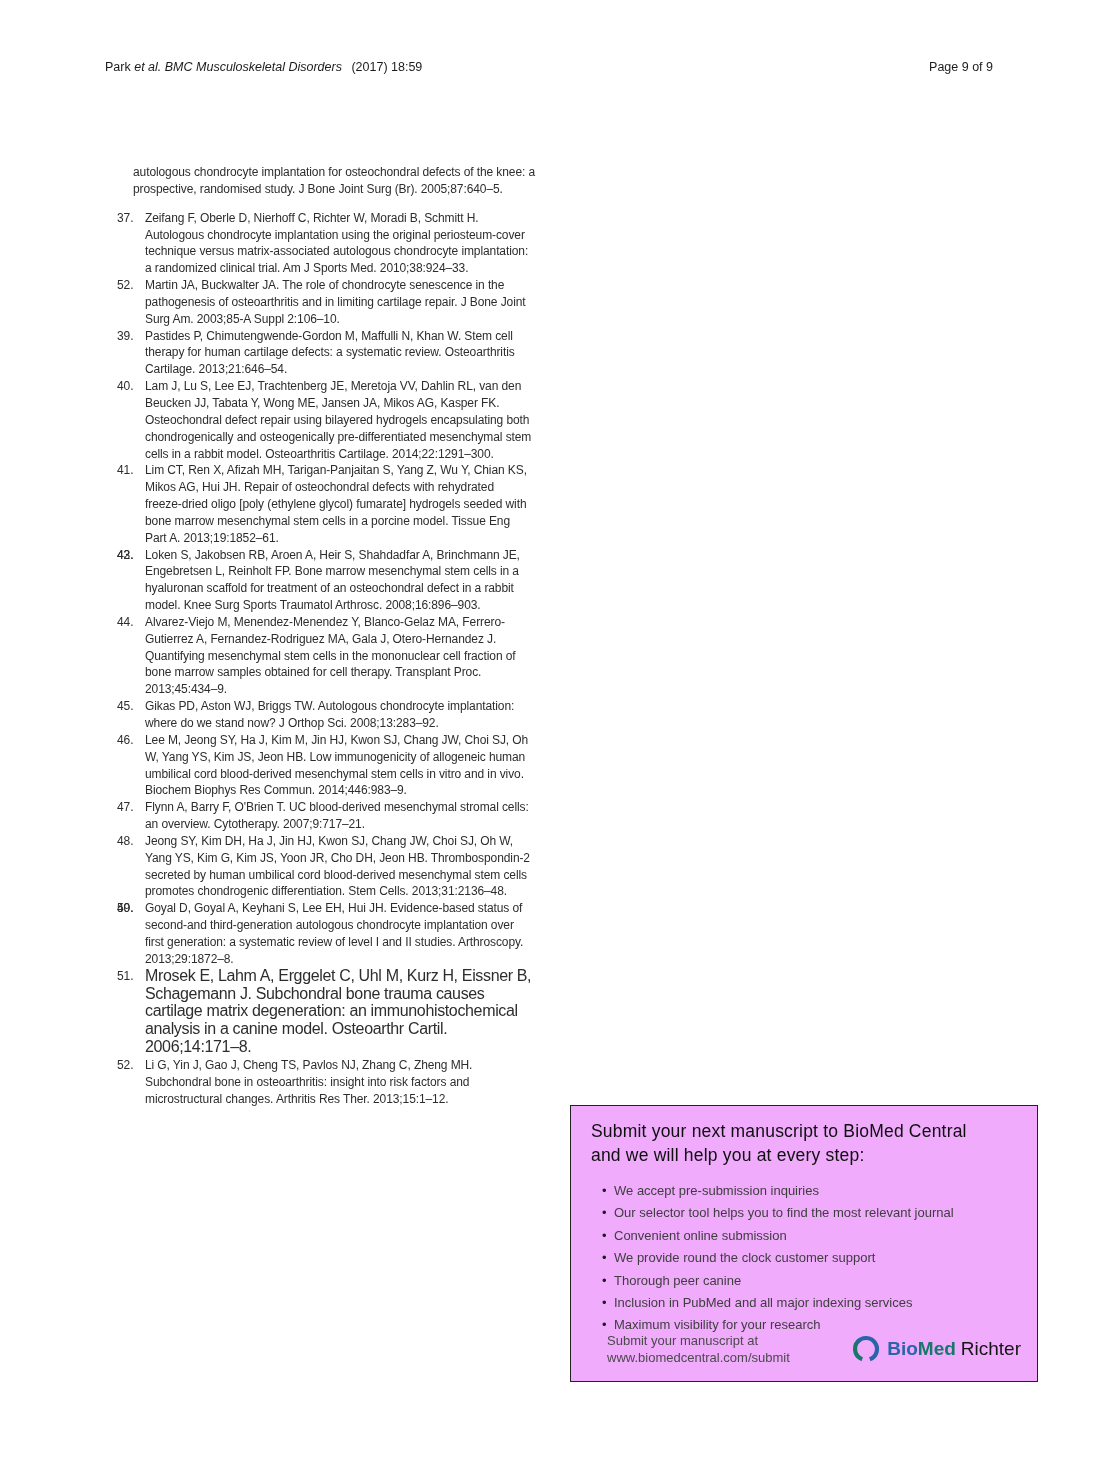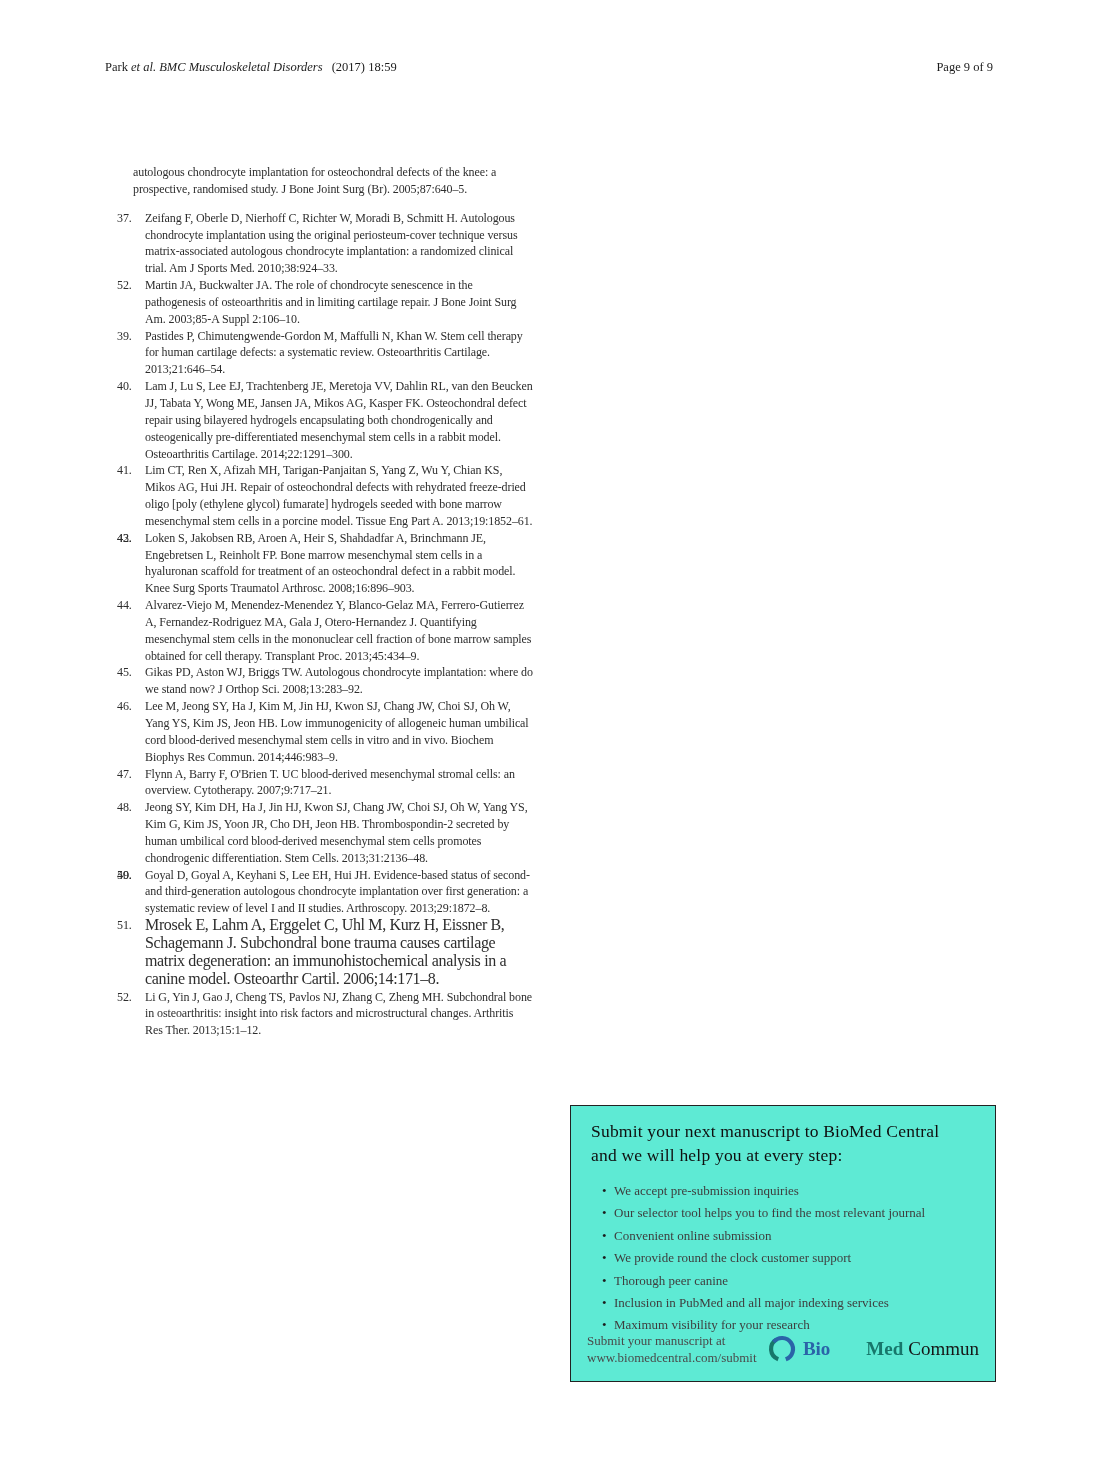--- a/index.html
+++ b/index.html
@@ -1,21 +1,21 @@
 <!DOCTYPE html>
 <html><head>
 <meta charset="utf-8">
 <style>
   html, body { margin: 0; padding: 0; background: #ffffff; }
   .page {
     position: relative;
     width: 1100px;
     height: 1461px;
     background: #ffffff;
-    font-family: Liberation Serif, serif;
+    font-family: Liberation Sans, sans-serif;
     color: #2d2d2d;
     overflow: hidden;
   }
   
   .page-header {
     position: absolute;
     left: 105px;
     top: 60px;
     width: 888px;
     display: flex;
@@ -40,25 +40,25 @@
   .ref-cont { margin: 0 0 0 28px; padding: 0; }
   #ref-list { list-style: none; margin: 12px; padding: 0; }
   #ref-list li { position: relative; padding-left: 28px; }
   #ref-list .ref-num { position: absolute; left: 0; top: 0; }
   #ref-list .ref-text.condensed { letter-spacing: -0.35px; font-size: 16px; }
   
   .submit-box {
     position: absolute;
     left: 570px;
     top: 1105px;
-    width: 426px;
+    width: 468px;
     height: 277px;
     border: 1.5px solid #222222;
     box-sizing: border-box;
-    background: #5eead4;
+    background: #f0abfc;
   }
   .box-title {
     margin: 13px 18px 0 20px;
     font-size: 17.5px;
     line-height: 24px;
     font-weight: 400;
     letter-spacing: 0.2px;
     color: #0f0f0f;
   }
   #benefit-list {
@@ -75,32 +75,32 @@
     white-space: nowrap;
   }
   #benefit-list li::before {
     content: "\2022";
     position: absolute;
     left: 0;
     color: #1c1c1c;
   }
   .box-footer {
     position: absolute;
-    left: 16px;
+    left: 36px;
     right: 16px;
     bottom: 15px;
     display: flex;
     justify-content: space-between;
     align-items: center;
   }
   .submit-at { font-size: 13px; line-height: 17px; color: #4a4a4a; }
   .bmc-logo { display: flex; align-items: center; font-size: 19px; white-space: nowrap; }
   .bmc-logo svg { margin-right: 6px; }
   .bmc-logo .bio { font-weight: bold; }
-  .bmc-logo .med { font-weight: bold; margin-left: 36px; }
+  .bmc-logo .med { font-weight: bold; }
   .bmc-logo .central { margin-left: 5px; color: #151515; }
 </style>
 </head>
 <body>
 
 <div class="page">
 
   <header class="page-header">
     <div class="header-left">
       <span>Park</span>
@@ -198,18 +198,18 @@
         <div>Submit your manuscript at</div>
         <div>www.biomedcentral.com/submit</div>
       </div>
       <div class="bmc-logo">
         <svg width="30" height="30" viewBox="0 0 30 30" aria-hidden="true">
           <path d="M 9.5 5.47 A 11 11 0 0 0 11.24 25.3" fill="none" stroke="#17776b" stroke-width="4.2"></path>
           <path d="M 6.57 7.93 A 11 11 0 1 1 18.76 25.34" fill="none" stroke="#2a64a8" stroke-width="4.2"></path>
         </svg>
         <span class="bio" style="color: rgb(42, 100, 168);">Bio</span>
           <span class="med" style="color: rgb(23, 119, 107);">Med</span>
-        <span class="central">Commun</span>
+        <span class="central">Richter</span>
       </div>
     </div>
   </aside>
 
 </div>
 
 </body></html>

